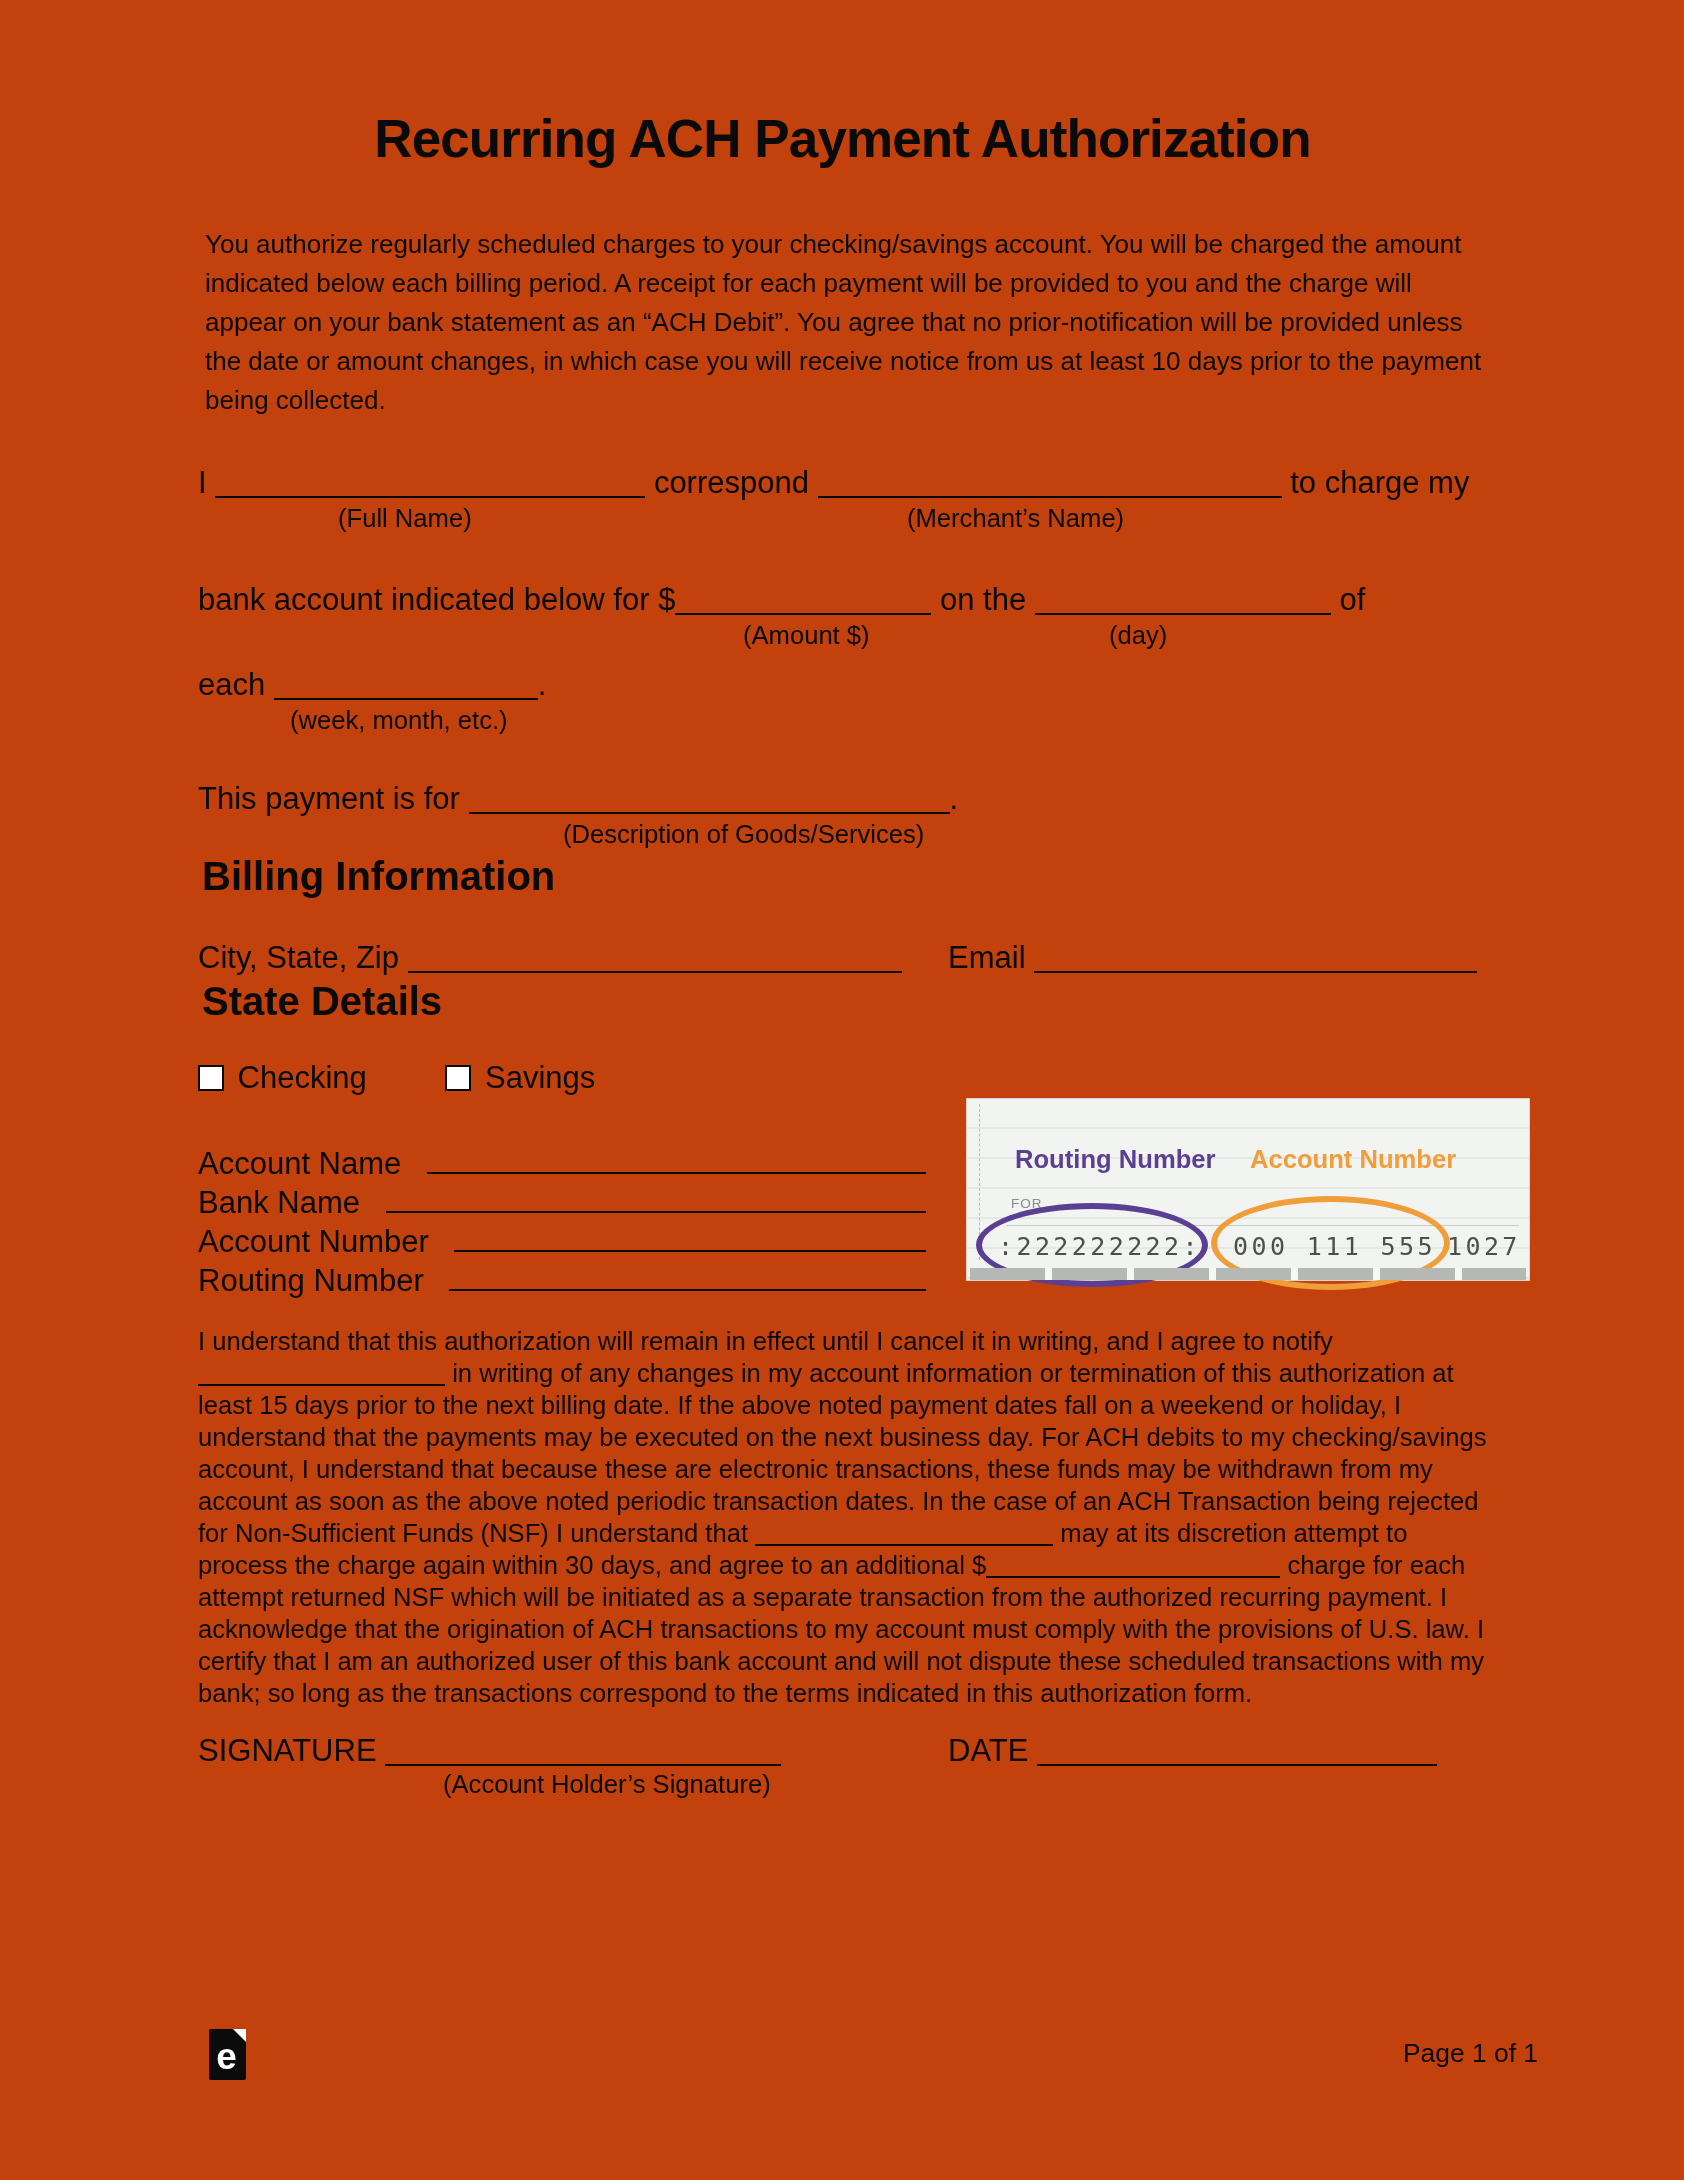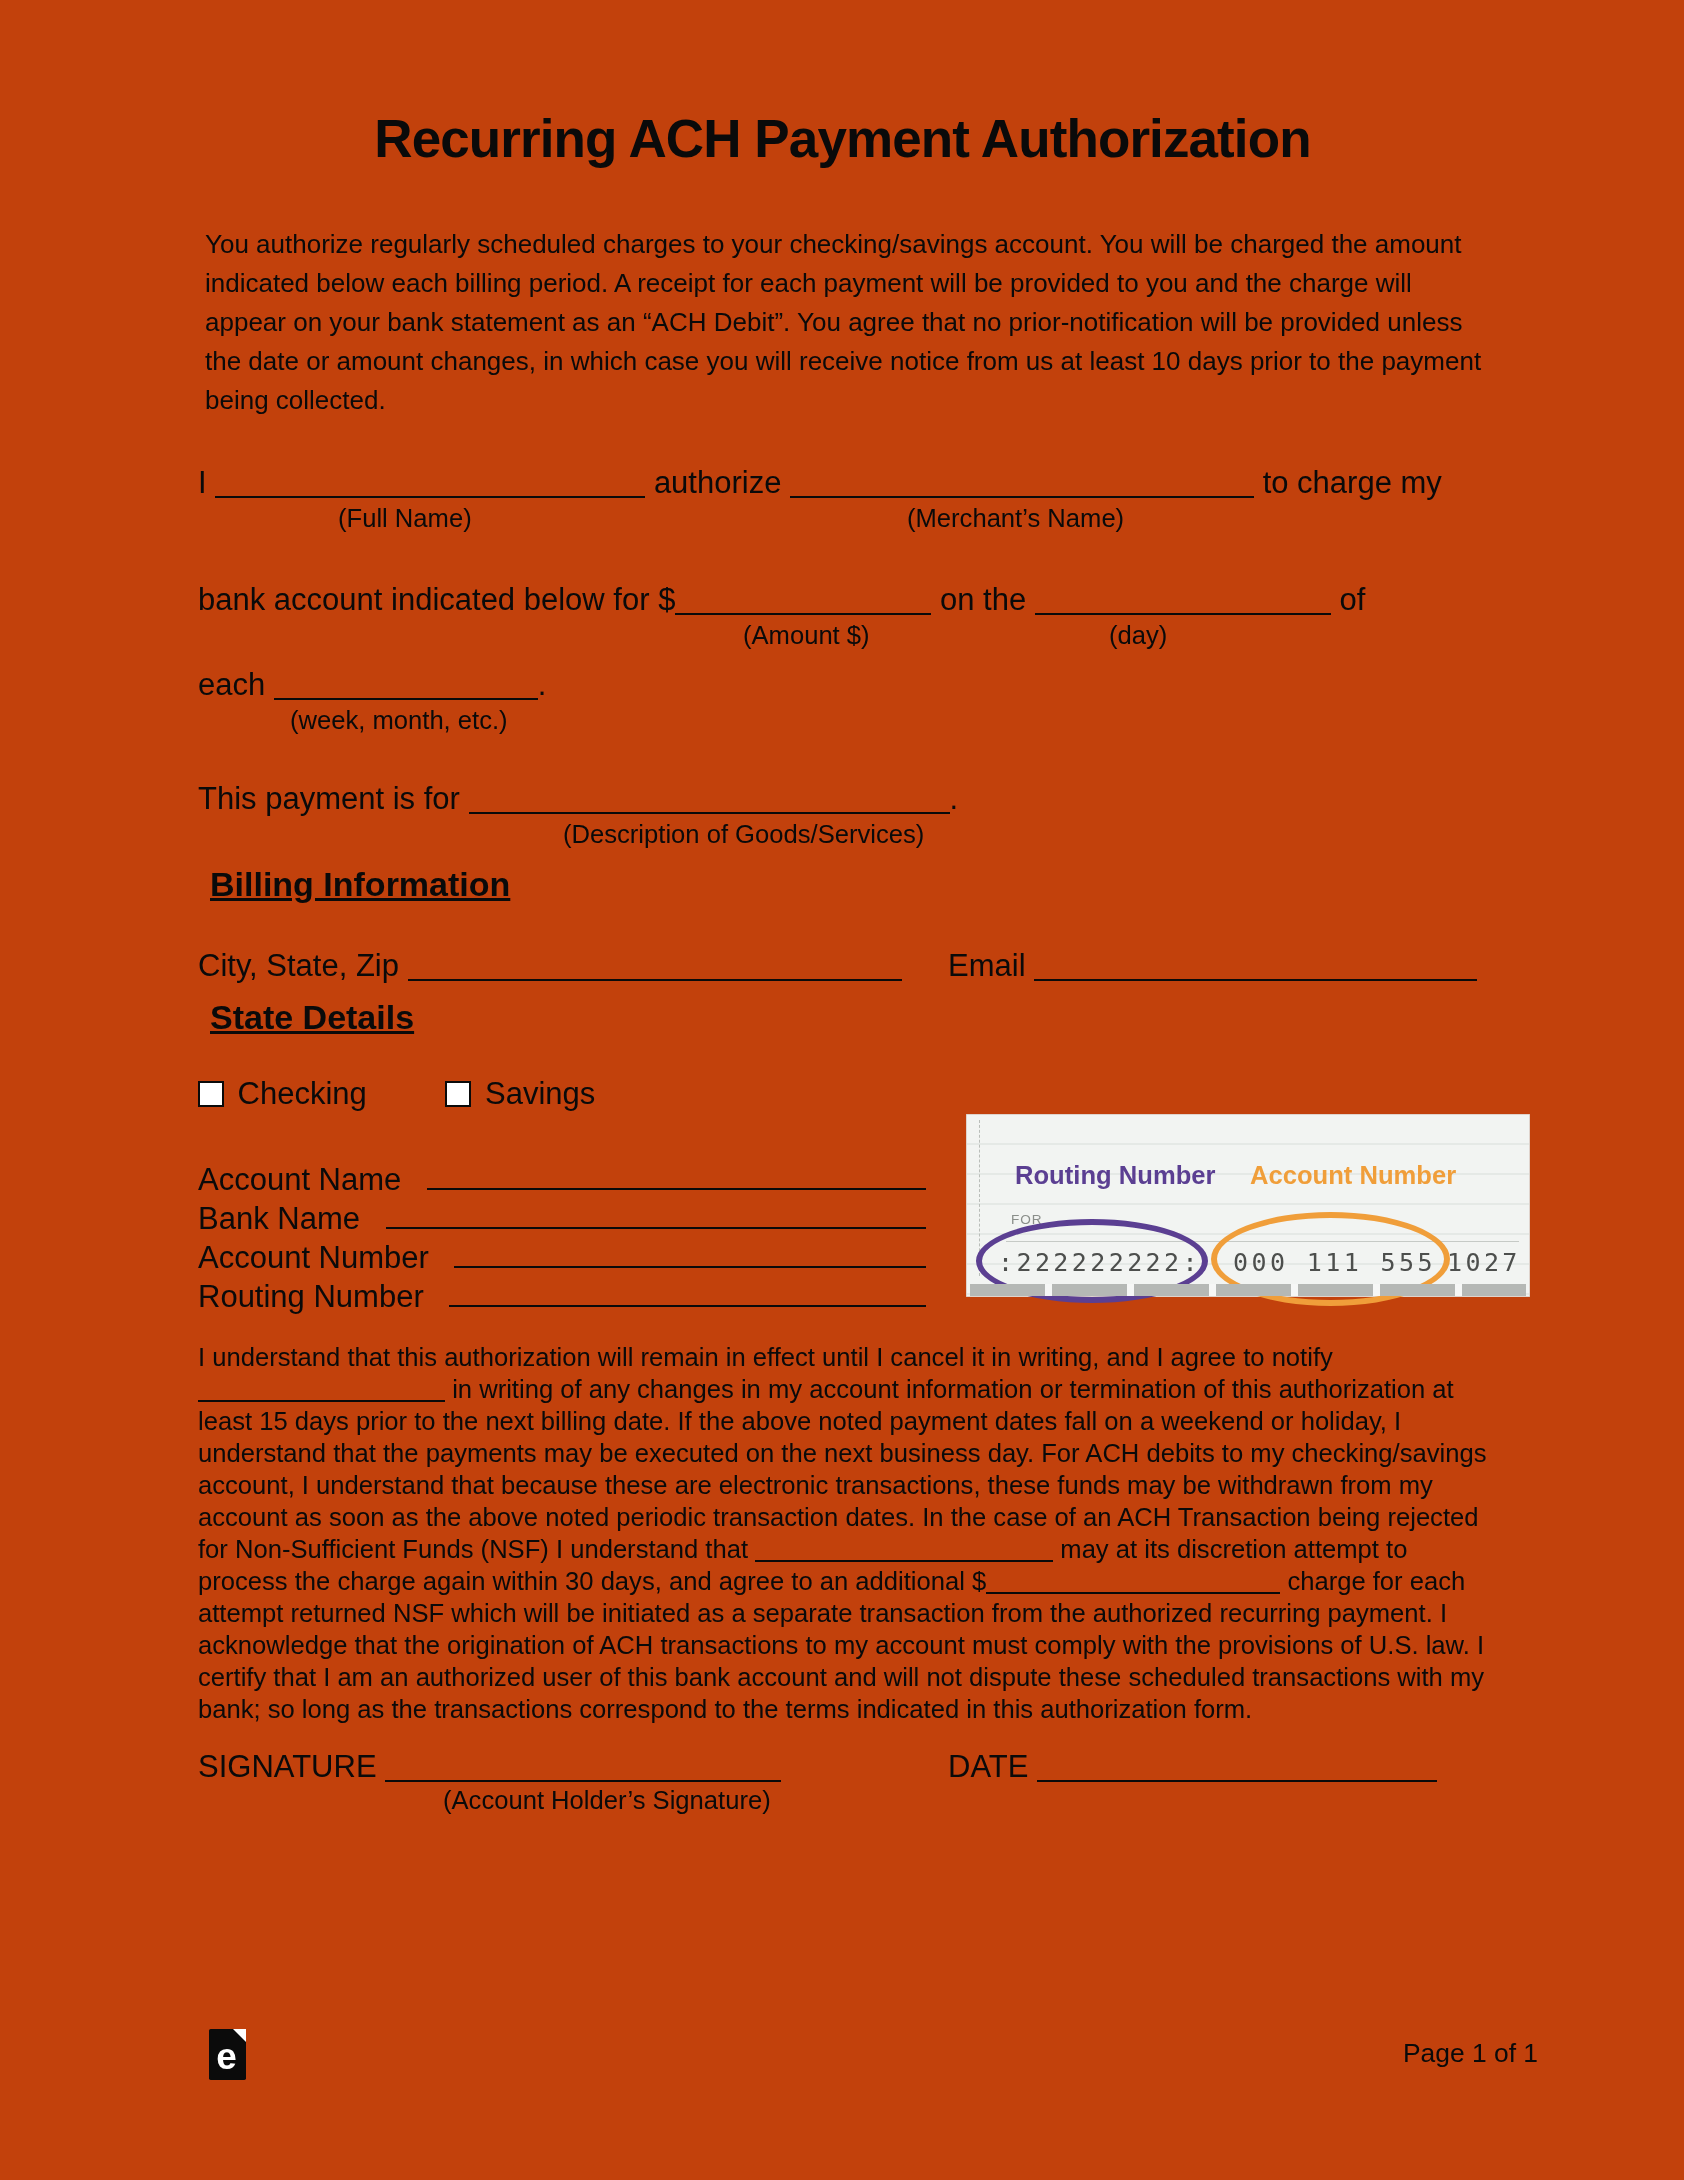--- a/index.html
+++ b/index.html
@@ -15,21 +15,21 @@
 
   .fillline { margin:0; font-size:31px; line-height:39px; white-space:nowrap; }
   .mt50 { margin-top:43px; } .mt52 { margin-top:44px; } .mt14 { margin-top:12px; }
   .mt48 { margin-top:41px; } .mt46 { margin-top:39px; } .mt10 { margin-top:8.5px; }
 
   .blank { display:inline-block; border-bottom:2.6px solid #0a0a0a; height:29px; vertical-align:-5.1px; }
 
   .sublabels { position:relative; height:34px; font-size:25.6px; line-height:32px; }
   .sublabels span { position:absolute; top:0; white-space:nowrap; }
 
-  .section-heading { margin:12px; font-size:34px; line-height:41px; font-weight:bold;text-decoration:underline; }
+  .section-heading { margin:4px; font-size:40px; line-height:41px; font-weight:bold; }
 
   .cols { display:flex; font-size:31px; line-height:39px; }
   .col-left { width:750px; flex:0 0 750px; white-space:nowrap; }
   .col-right { flex:1; white-space:nowrap; }
 
   .cbrow { font-size:31px; line-height:34px; }
   .cb { display:inline-block; width:22px; height:22px; border:2.6px solid #0a0a0a; margin-right:13.6px; vertical-align:-2.6px; background:#fff; }
   .cbgroup { margin-right:70px; }
 
   .bankrow { position:relative; margin-top:48px; }
@@ -82,21 +82,21 @@
 </head>
 <body>
 
 <div class="page">
   <div class="content">
 
     <h1 class="doc-title">Recurring ACH Payment Authorization</h1>
 
     <p class="intro">You authorize regularly scheduled charges to your checking/savings account. You will be charged the amount indicated below each billing period. A receipt for each payment will be provided to you and the charge will appear on your bank statement as an “ACH Debit”. You agree that no prior-notification will be provided unless the date or amount changes, in which case you will receive notice from us at least 10 days prior to the payment being collected.</p>
 
-    <p class="fillline mt50"><span>I</span> <span class="blank w505"></span> <span>authorize</span> <span class="blank w545"></span> <span>to charge my</span></p>
+    <p class="fillline mt50"><span>I</span> <span class="blank w505"></span> <span>correspond</span> <span class="blank w545"></span> <span>to charge my</span></p>
     <div class="sublabels">
       <span style="left:140px">(Full Name)</span>
       <span style="left:709px">(Merchant’s Name)</span>
     </div>
 
     <p class="fillline mt52"><span>bank account indicated below for $</span><span class="blank w300"></span> <span>on the</span> <span class="blank w348"></span> <span>of</span></p>
     <div class="sublabels">
       <span style="left:545px">(Amount $)</span>
       <span style="left:911px">(day)</span>
     </div>

